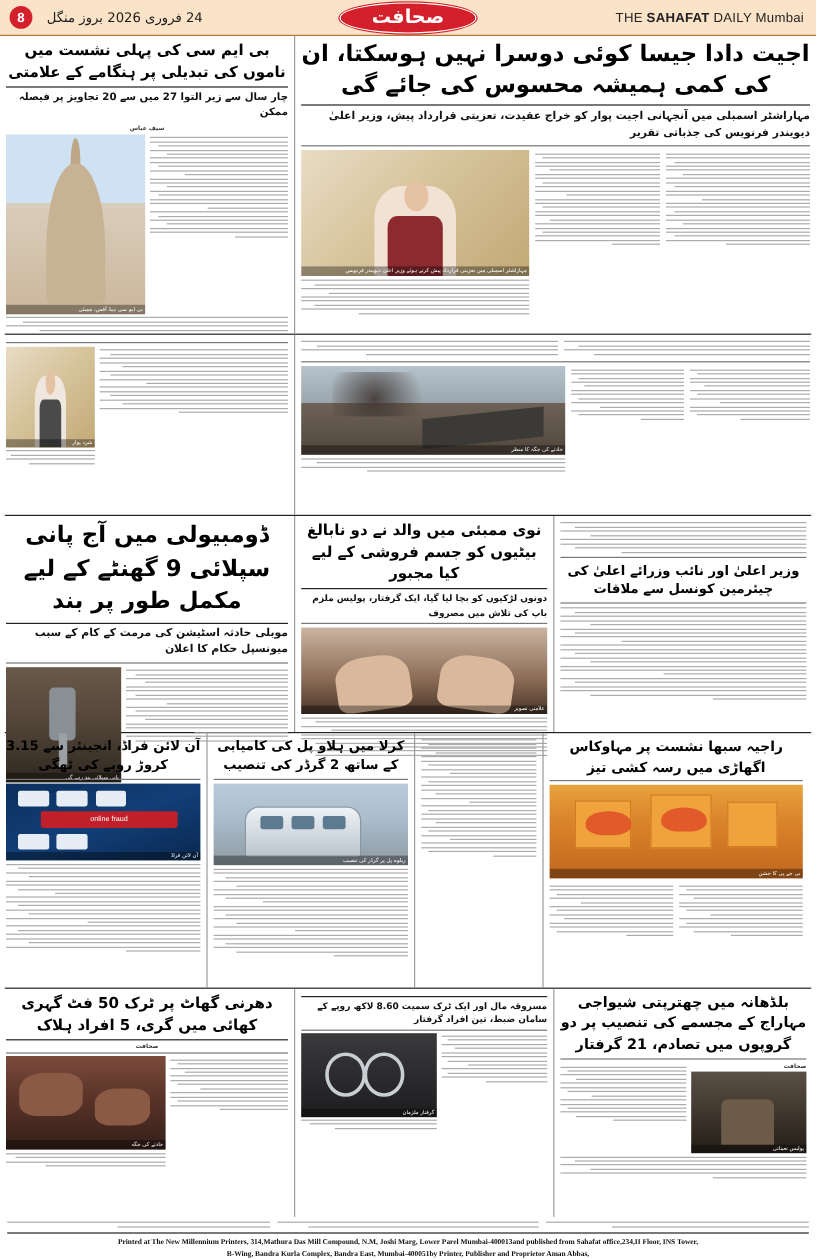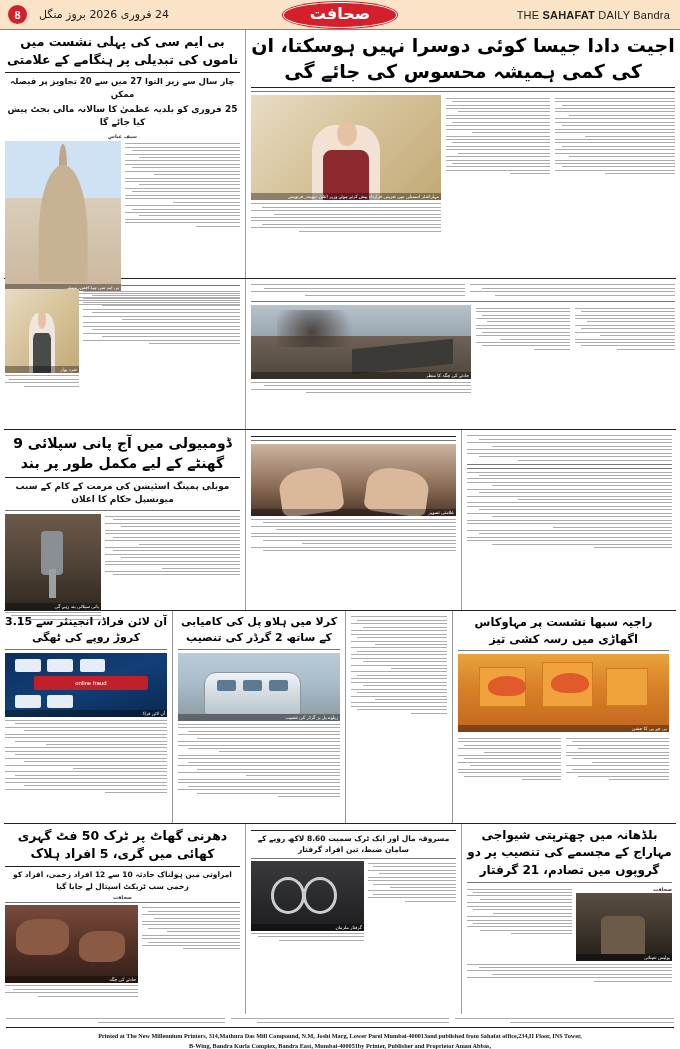--- a/index.html
+++ b/index.html
@@ -53,21 +53,21 @@
     white-space: nowrap;
   }
   .eng-title b { font-weight: bold; }
   .hl {
     direction: rtl; text-align: center;
     font-family: "DejaVu Sans", sans-serif;
     font-weight: bold; color: #000;
     line-height: 1.45;
   }
   .sub {
-    direction: rtl; text-align: center;
+    direction: rtl; text-align: right;
     font-family: "DejaVu Sans", sans-serif;
     font-weight: bold; font-size: 8px;
     line-height: 1.5; color: #111;
   }
   .byline {
     direction: rtl; text-align: center;
     font-family: "DejaVu Sans", sans-serif;
     font-size: 5px; font-weight: bold; color: #333;
   }
   
@@ -218,30 +218,29 @@
 <body>
 
 <div class="page">
 
   <div class="masthead">
     <div class="page-num">8</div>
     <div class="issue-date">24 فروری 2026 بروز منگل</div>
     <div class="logo-wrap">
       <div class="logo">صحافت</div>
     </div>
-    <div class="eng-title"><span>THE </span><b>SAHAFAT</b><span> DAILY Bandra</span></div>
+    <div class="eng-title"><span>THE </span><b>SAHAFAT</b><span> DAILY Mumbai</span></div>
   </div>
 
   <div class="band" style="height:248px;">
 
     <div class="col" style="width:245px;padding:3px 5px 0;">
       <div class="hl" style="font-size:12.5px;">بی ایم سی کی پہلی نشست میں ناموں کی تبدیلی پر ہنگامے کے علامتی</div>
       <div class="rule" style="margin:3px 0 2px;"></div>
       <div class="sub" style="font-size:8.5px;">چار سال سے زیر التوا 27 میں سے 20 تجاویز پر فیصلہ ممکن</div>
-      <div class="sub" style="font-size:9px;margin-top:2px;">25 فروری کو بلدیہ عظمیٰ کا سالانہ مالی بجٹ پیش کیا جائے گا</div>
       <div class="byline" style="margin-top:3px;">سیف عباس</div>
       <div style="display:flex;gap:4px;margin-top:2px;">
         <div class="photo p-bmc" style="width:116px;height:150px;">
           <div class="spire"></div>
           <div class="dome"></div>
           <div class="cap">بی ایم سی ہیڈ آفس، ممبئی</div>
         </div>
         <div class="body-lines" style="flex:1;">
           <i class="s1"></i>
             <i class="s1"></i>
@@ -276,20 +275,21 @@
           <i class="s1"></i>
           <i class="s3"></i>
       </div>
     </div>
 
     <div class="vline"></div>
 
     <div class="col" style="width:434px;padding:3px 5px 0;">
       <div class="hl" style="font-size:19px;line-height:1.35;">اجیت دادا جیسا کوئی دوسرا نہیں ہوسکتا، ان کی کمی ہمیشہ محسوس کی جائے گی</div>
       <div class="rule" style="margin:3px 0 3px;"></div>
+      <div class="sub" style="font-size:9px;">مہاراشٹر اسمبلی میں آنجہانی اجیت پوار کو خراج عقیدت، تعزیتی قرارداد پیش، وزیر اعلیٰ دیویندر فرنویس کی جذباتی تقریر</div>
       <div class="rule-thin" style="margin:3px 0;"></div>
       <div style="display:flex;gap:5px;direction:rtl;">
         <div class="body-lines" style="width:120px;">
           <i class="s1"></i>
             <i class="s1"></i>
             <i class="s2"></i>
             <i class="s1"></i>
             <i class="s1"></i>
           <i class="s3"></i>
             <i class="s1"></i>
@@ -464,23 +464,23 @@
         </div>
       </div>
     </div>
   </div>
 
   <div class="rule" style="margin:0 4px;"></div>
 
   <div class="band" style="height:180px;">
 
     <div class="col" style="width:245px;padding:3px 5px 0;">
-      <div class="hl" style="font-size:14px;">ڈومبیولی میں آج پانی سپلائی 9 گھنٹے کے لیے مکمل طور پر بند</div>
+      <div class="hl" style="font-size:19px;">ڈومبیولی میں آج پانی سپلائی 9 گھنٹے کے لیے مکمل طور پر بند</div>
       <div class="rule" style="margin:3px 0 2px;"></div>
-      <div class="sub" style="font-size:9px;">موبلی پمپنگ اسٹیشن کی مرمت کے کام کے سبب میونسپل حکام کا اعلان</div>
+      <div class="sub" style="font-size:9px;">موبلی حادثہ اسٹیشن کی مرمت کے کام کے سبب میونسپل حکام کا اعلان</div>
       <div class="rule-thin" style="margin:3px 0;"></div>
       <div style="display:flex;gap:4px;direction:rtl;">
         <div class="body-lines" style="flex:1;">
           <i class="s1"></i>
             <i class="s2"></i>
             <i class="s1"></i>
             <i class="s3"></i>
             <i class="s1"></i>
           <i class="s1"></i>
             <i class="s2"></i>
@@ -507,21 +507,23 @@
               <i class="s2"></i>
               <i class="s4"></i>
           </div>
         </div>
       </div>
     </div>
 
     <div class="vline"></div>
 
     <div class="col" style="width:215px;padding:3px 5px 0;">
+      <div class="hl" style="font-size:12.5px;">نوی ممبئی میں والد نے دو نابالغ بیٹیوں کو جسم فروشی کے لیے کیا مجبور</div>
       <div class="rule" style="margin:3px 0 2px;"></div>
+      <div class="sub" style="font-size:7.5px;">دونوں لڑکیوں کو بچا لیا گیا، ایک گرفتار، پولیس ملزم باپ کی تلاش میں مصروف</div>
       <div class="rule-thin" style="margin:3px 0;"></div>
       <div class="photo p-hands" style="width:100%;height:72px;">
         <div class="h1"></div>
         <div class="h2"></div>
         <div class="cap">علامتی تصویر</div>
       </div>
       <div class="body-lines" style="margin-top:3px;">
         <i class="s1"></i>
           <i class="s2"></i>
           <i class="s1"></i>
@@ -542,20 +544,21 @@
         <i class="s1"></i>
           <i class="s2"></i>
           <i class="s1"></i>
           <i class="s3"></i>
           <i class="s1"></i>
         <i class="s1"></i>
           <i class="s2"></i>
           <i class="s4"></i>
       </div>
       <div class="rule-thin" style="margin:3px 0;"></div>
+      <div class="hl" style="font-size:11px;">وزیر اعلیٰ اور نائب وزرائے اعلیٰ کی چیئرمین کونسل سے ملاقات</div>
       <div class="rule-thin" style="margin:3px 0;"></div>
       <div class="body-lines">
         <i class="s1"></i>
           <i class="s2"></i>
           <i class="s1"></i>
           <i class="s1"></i>
           <i class="s3"></i>
         <i class="s1"></i>
           <i class="s2"></i>
           <i class="s1"></i>
@@ -744,21 +747,20 @@
     </div>
   </div>
 
   <div class="rule" style="margin:0 4px;"></div>
 
   <div class="band" style="height:190px;">
 
     <div class="col" style="width:245px;padding:3px 5px 0;">
       <div class="hl" style="font-size:12.5px;">دھرنی گھاٹ پر ٹرک 50 فٹ گہری کھائی میں گری، 5 افراد ہلاک</div>
       <div class="rule" style="margin:3px 0 2px;"></div>
-      <div class="sub" style="font-size:7.5px;">امراوتی میں ہولناک حادثہ 10 سے 12 افراد زخمی، افراد کو زخمی سب ٹریکٹ اسپتال لے جایا گیا</div>
       <div class="byline" style="margin-top:2px;">صحافت</div>
       <div class="rule-thin" style="margin:2px 0;"></div>
       <div style="display:flex;gap:4px;direction:rtl;">
         <div class="body-lines" style="width:98px;">
           <i class="s1"></i>
             <i class="s2"></i>
             <i class="s1"></i>
             <i class="s3"></i>
             <i class="s1"></i>
           <i class="s1"></i>

